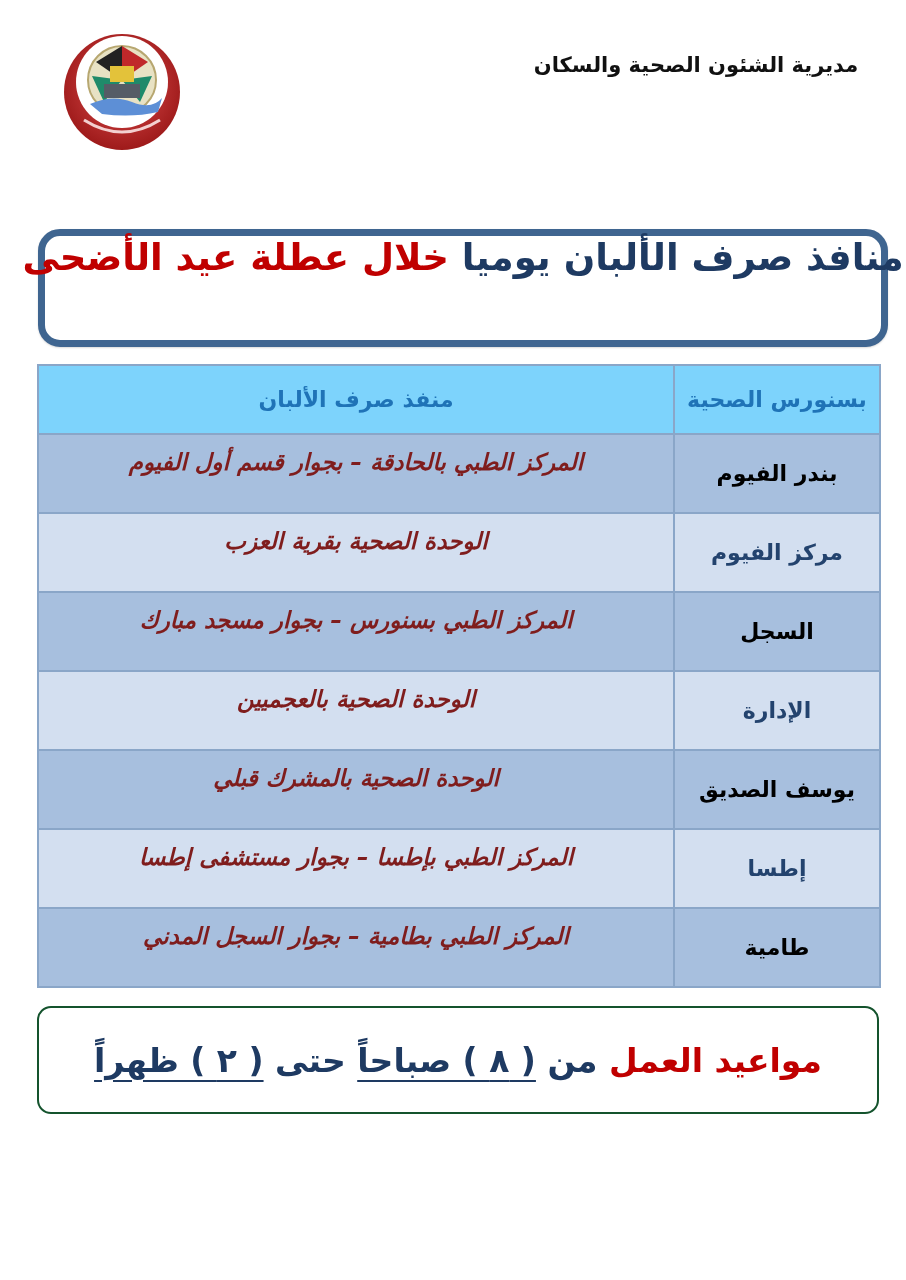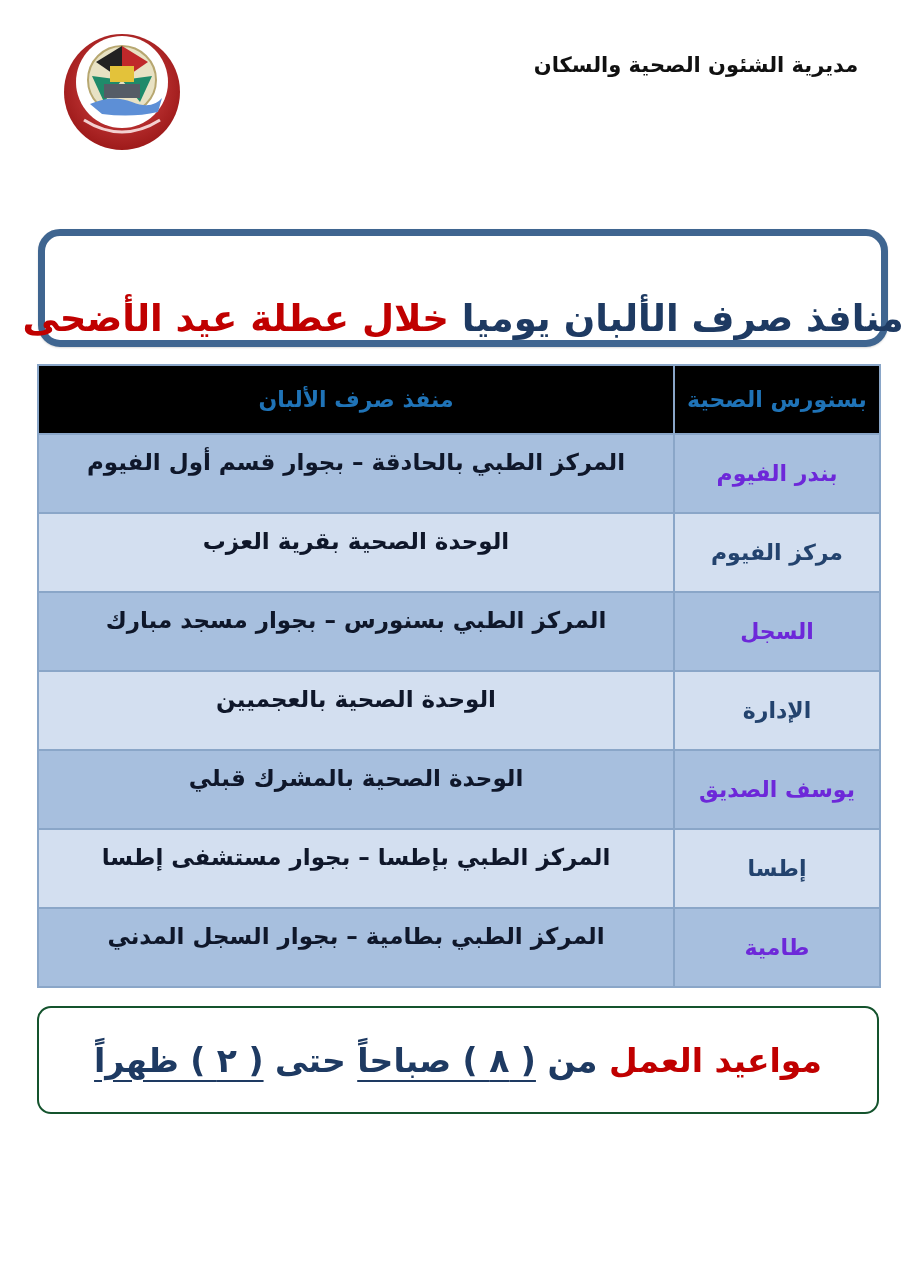--- a/index.html
+++ b/index.html
@@ -44,21 +44,21 @@
     .title-banner {
       position: absolute;
       left: 38px;
       top: 229px;
       width: 850px;
       height: 118px;
       border: 7px solid #3f6590;
       border-radius: 22px;
       background: #fff;
       display: flex;
-      align-items: flex-end;
+      align-items: flex-start;
       justify-content: center;
       box-shadow: 0 1px 2px rgba(0,0,0,0.15);
     }
     .title-text {
       font-size: 37px;
       font-weight: bold;
       white-space: nowrap;
       letter-spacing: -0.5px;
     }
     .title-part-1 { color: #1e3a62; }
@@ -77,34 +77,35 @@
     .outlets-table td, .outlets-table th {
       border: 2px solid #8aa6c8;
       text-align: center;
       vertical-align: middle;
       font-weight: bold;
     }
     .outlets-table col.dept { width: 206px; }
     .outlets-table col.outlet { width: 636px; }
     .outlets-table thead th {
       height: 69px;
-      background: #000000;
+      background: #7dd3fc;
       color: #1f73b7;
       font-size: 22px;
     }
     .outlets-table tbody tr { height: 79px; }
     .outlets-table tbody tr.dark { background: #a7bfde; }
     .outlets-table tbody tr.light { background: #d3dff0; }
     .dept-cell { font-size: 22px; }
-    .dept-cell.red { color: #6d28d9; }
+    .dept-cell.red { color: #000000; }
     .dept-cell.blue { color: #23436e; margin-top: 25px; }
     .outlet-cell {
       font-size: 23px;
-      color: #0f172a;
+      color: #7f1d1d;
       padding-bottom: 24px;
+      font-style: italic;
     }
 
     
     .hours-box {
       position: absolute;
       left: 37px;
       top: 1006px;
       width: 842px;
       height: 108px;
       border: 2px solid #14532d;

